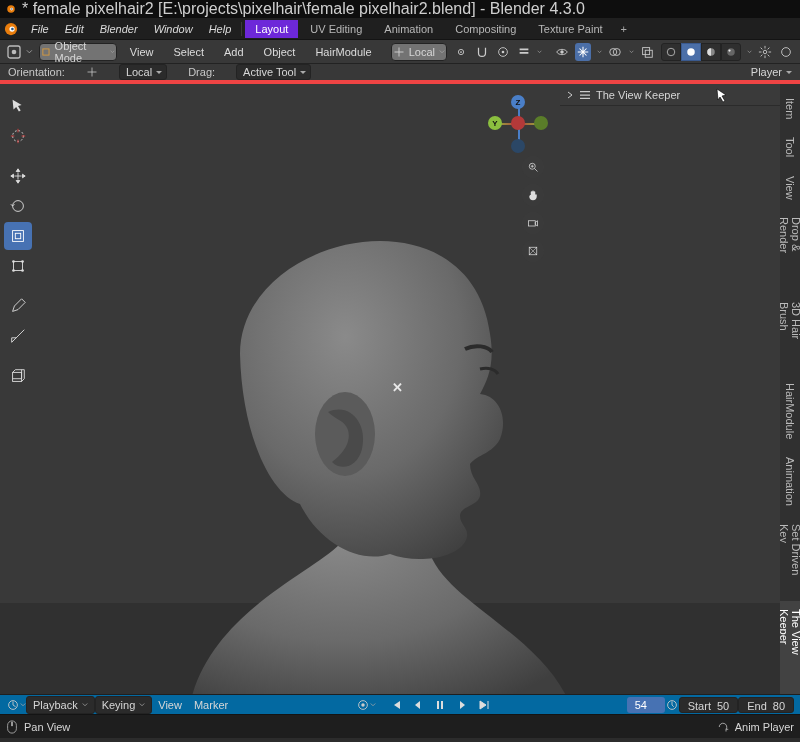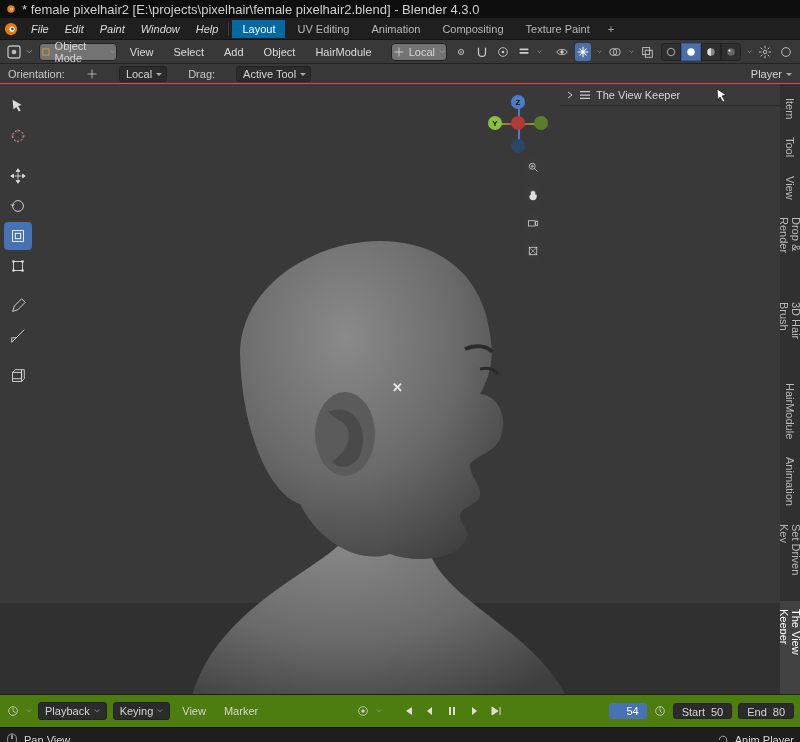--- a/index.html
+++ b/index.html
@@ -16,46 +16,46 @@
     --text-dim:#9a9a9a;
     --border:#202020;
   }
   *{box-sizing:border-box;font-family:"Segoe UI",Arial,sans-serif;font-size:11px;color:var(--text);}
   html,body{margin:0;padding:0;width:800px;height:742px;background:var(--bg1);overflow:hidden;}
   svg{display:block;}
 
   
   .titlebar{height:18px;background:#0e0e0e;display:flex;align-items:center;padding:0 6px;gap:6px;}
   .titlebar .tb-icon{width:10px;height:10px;}
-  .titlebar .tb-text{color:#cfcfcf;font-size:13px;}
+  .titlebar .tb-text{color:#cfcfcf;font-size:16px;}
 
   
   .menubar{height:22px;background:#1f1f1f;display:flex;align-items:center;padding:0 4px;gap:2px;border-bottom:1px solid #141414;}
   .menubar .blender-logo{width:14px;height:14px;margin-right:4px;}
   .menubar .menu-item{padding:2px 7px;color:#dcdcdc;cursor:default;font-style:italic;}
   .menubar .sep{width:1px;height:14px;background:#3a3a3a;margin:0 1px;}
   .menubar .ws-tab{padding:3px 10px;color:#b8b8b8;position:relative;cursor:default;}
-  .menubar .ws-tab.active{background:#0369a1;color:#fff;}
+  .menubar .ws-tab.active{background:#6d28d9;color:#fff;}
   .menubar .ws-add{padding:2px 6px;color:#aaa;}
 
   
   .hdr{height:24px;background:#383838;display:flex;align-items:center;padding:0 6px;gap:6px;border-bottom:1px solid #222;}
   .hdr .hdr-ico{width:18px;height:18px;display:flex;align-items:center;justify-content:center;border-radius:3px;}
   .hdr .hdr-chev{width:8px;height:8px;margin-left:-2px;}
   .pill{display:flex;align-items:center;gap:4px;background:#737373;border:1px solid #232323;border-radius:4px;padding:1px 1px;height:18px;}
   .hdr-txt{padding:2px 7px;color:#dcdcdc;}
   .spacer{flex:1;}
   .btnrow{display:flex;gap:0;}
   .btnrow .sq{width:20px;height:18px;display:flex;align-items:center;justify-content:center;background:#2f2f2f;border:1px solid #232323;}
   .btnrow .sq:first-child{border-radius:3px 0 0 3px;}
   .btnrow .sq:last-child{border-radius:0 3px 3px 0;}
   .btnrow .sq.on{background:#4b6fa8;border-color:#3a5a8f;}
 
   
-  .subhdr{height:20px;background:#383838;display:flex;align-items:center;padding:0 8px;gap:21px;border-bottom:1px solid #ef4444;}
+  .subhdr{height:20px;background:#383838;display:flex;align-items:center;padding:0 8px;gap:21px;border-bottom:4px solid #ef4444;}
   .subhdr .lbl{color:#c8c8c8;}
   .subhdr .dd{background:#2b2b2b;border:1px solid #232323;border-radius:3px;padding:1px 14px 1px 6px;height:16px;display:flex;align-items:center;position:relative;}
   .subhdr .dd::after{content:"";position:absolute;right:4px;top:6px;border:3px solid transparent;border-top-color:#aaa;}
   .subhdr .spacer{flex:1;}
   .subhdr .opt{padding:1px 10px 1px 6px;position:relative;}
   .subhdr .opt::after{content:"";position:absolute;right:0;top:6px;border:3px solid transparent;border-top-color:#aaa;}
 
   
   .main{position:relative;height:610px;display:flex;}
   .viewport{flex:1;position:relative;background:linear-gradient(to bottom,var(--bg-viewport) 0%,var(--bg-viewport) 85%,#303030 85%,#303030 100%);overflow:hidden;}
@@ -82,26 +82,26 @@
 
   
   .navbtns{position:absolute;right:236px;top:72px;display:flex;flex-direction:column;gap:6px;z-index:4;}
   .navbtn{width:22px;height:22px;border-radius:11px;background:rgba(60,60,60,0.6);display:flex;align-items:center;justify-content:center;}
 
   
   .head{position:absolute;left:120px;top:60px;width:460px;height:560px;}
   .cursor-x{position:absolute;left:392px;top:296px;color:#e8e8e8;font-size:13px;font-weight:bold;z-index:4;}
 
   
-  .timeline{height:33px;background:#4d7c0f;display:flex;align-items:center;padding:0 6px;gap:6px;border-top:1px solid #1f1f1f;}
+  .timeline{height:20px;background:#0369a1;display:flex;align-items:center;padding:0 6px;border-top:1px solid #1f1f1f;}
   .timeline .pill2{display:flex;align-items:center;gap:4px;background:#2b2b2b;border:1px solid #232323;border-radius:3px;padding:1px 6px;height:18px;}
   .timeline .txt{padding:2px 6px;}
   .timeline .center{display:flex;gap:2px;align-items:center;}
   .timeline .pbtn{width:20px;height:18px;display:flex;align-items:center;justify-content:center;}
-  .timeline .fld{background:#555;border-radius:3px;padding:1px 8px;min-width:38px;text-align:right;height:16px;line-height:14px;}
+  .timeline .fld{background:#555;border-radius:3px;padding:1px 8px;min-width:38px;text-align:left;height:16px;line-height:14px;}
   .timeline .fld2{background:#2b2b2b;border:1px solid #232323;border-radius:3px;padding:1px 8px;min-width:48px;text-align:center;height:16px;line-height:14px;display:flex;gap:6px;justify-content:space-between;}
 
   
   .status{height:24px;background:#1e1e1e;display:flex;align-items:center;padding:0 6px;gap:6px;border-top:1px solid #141414;}
   .status .mouse{width:12px;height:14px;}
 </style>
 </head>
 <body>
 
 <div class="titlebar">
@@ -114,21 +114,21 @@
 </div>
 
 <div class="menubar">
   <svg class="blender-logo" viewBox="0 0 16 16">
       <circle cx="8" cy="8" r="7" fill="#e87d0d"></circle>
       <circle cx="9.2" cy="8" r="3" fill="#fff"></circle>
       <circle cx="9.6" cy="8" r="1.5" fill="#265787"></circle>
     </svg>
   <span class="menu-item">File</span>
   <span class="menu-item">Edit</span>
-  <span class="menu-item">Paint</span>
+  <span class="menu-item">Blender</span>
   <span class="menu-item">Window</span>
   <span class="menu-item">Help</span>
   <div class="sep"></div>
   <span class="ws-tab active">Layout</span>
   <span class="ws-tab">UV Editing</span>
   <span class="ws-tab">Animation</span>
   <span class="ws-tab">Compositing</span>
   <span class="ws-tab">Texture Paint</span>
   <span class="ws-add">+</span>
 </div>

